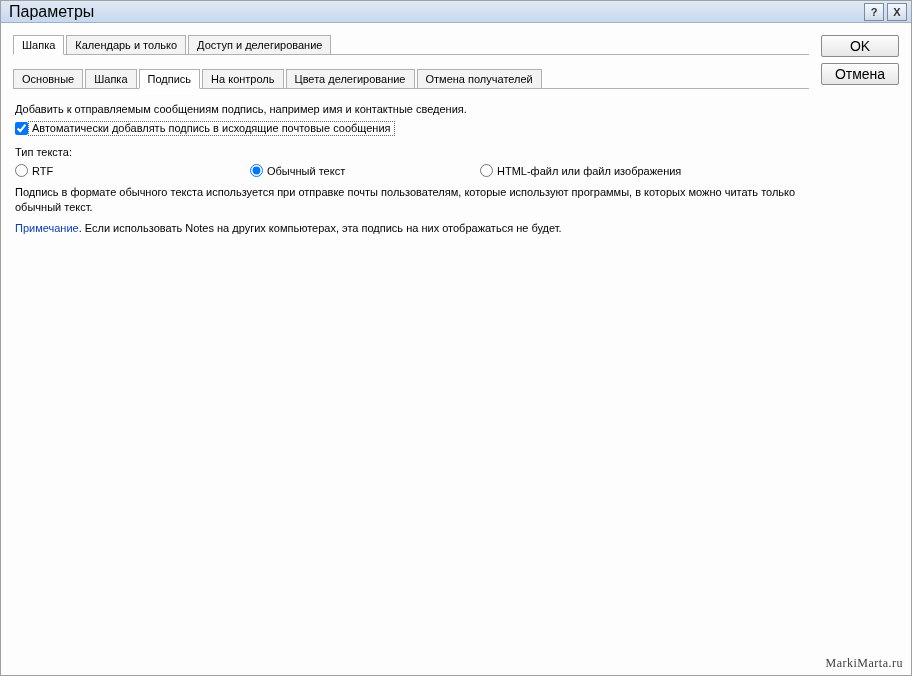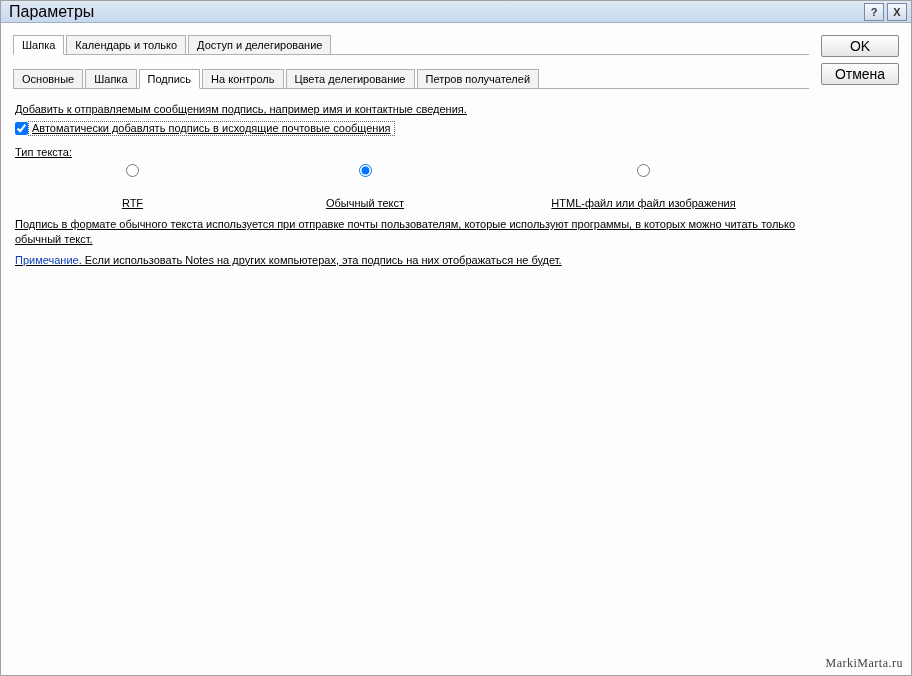--- a/index.html
+++ b/index.html
@@ -51,30 +51,30 @@
     top: 1px;
     cursor: pointer;
     font-size: 11px;
   }
   .tab.active {
     background: #ffffff;
     border-bottom: 1px solid #ffffff;
     top: 1px;
   }
   .subtab-row { margin-top: 12px; text-align: right; }
-  .pane { padding: 8px 2px; margin-right: 90px; text-decoration: underline; }
+  .pane { padding: 8px 2px; margin-right: 90px; }
   .line { margin: 6px 0; }
   .checkbox-row { display: flex; align-items: center; }
   .checkbox-row input { margin: 0; }
   .checkbox-row .focusbox {
     border: 1px dotted #666;
     padding: 0 3px 1px 3px;
   }
   .radio-row { display: flex; gap: 0; margin: 4px 0 8px 0; }
-  .radio-item { display: flex; align-items: center; gap: 20px; flex-direction: column; }
+  .radio-item { display: flex; align-items: center; gap: 4px; }
   .radio-item input { margin: 0; }
   .col-a { width: 235px; }
   .col-b { width: 230px; }
   .col-c { flex: 1; }
   .desc { line-height: 1.35; }
   .note-label { color: #0b3dbb; font-weight: normal; }
   .textarea-wrap {
     width: 570px; height: 130px;
     border: 1px solid #a0a0a0;
     position: relative;
@@ -137,21 +137,21 @@
       <div class="tab">Календарь и только</div>
       <div class="tab">Доступ и делегирование</div>
     </div>
 
     <div class="tabset subtab-row">
       <div class="tab">Основные</div>
       <div class="tab">Шапка</div>
       <div class="tab active">Подпись</div>
       <div class="tab">На контроль</div>
       <div class="tab">Цвета делегирование</div>
-      <div class="tab">Петров получателей</div>
+      <div class="tab">Отмена получателей</div>
     </div>
 
     <div class="pane">
       <div class="line">Добавить к отправляемым сообщениям подпись, например имя и контактные сведения.</div>
 
       <div class="line checkbox-row">
         <input type="checkbox" checked="" style="">
         <span class="focusbox">Автоматически добавлять подпись в исходящие почтовые сообщения</span>
       </div>
 

